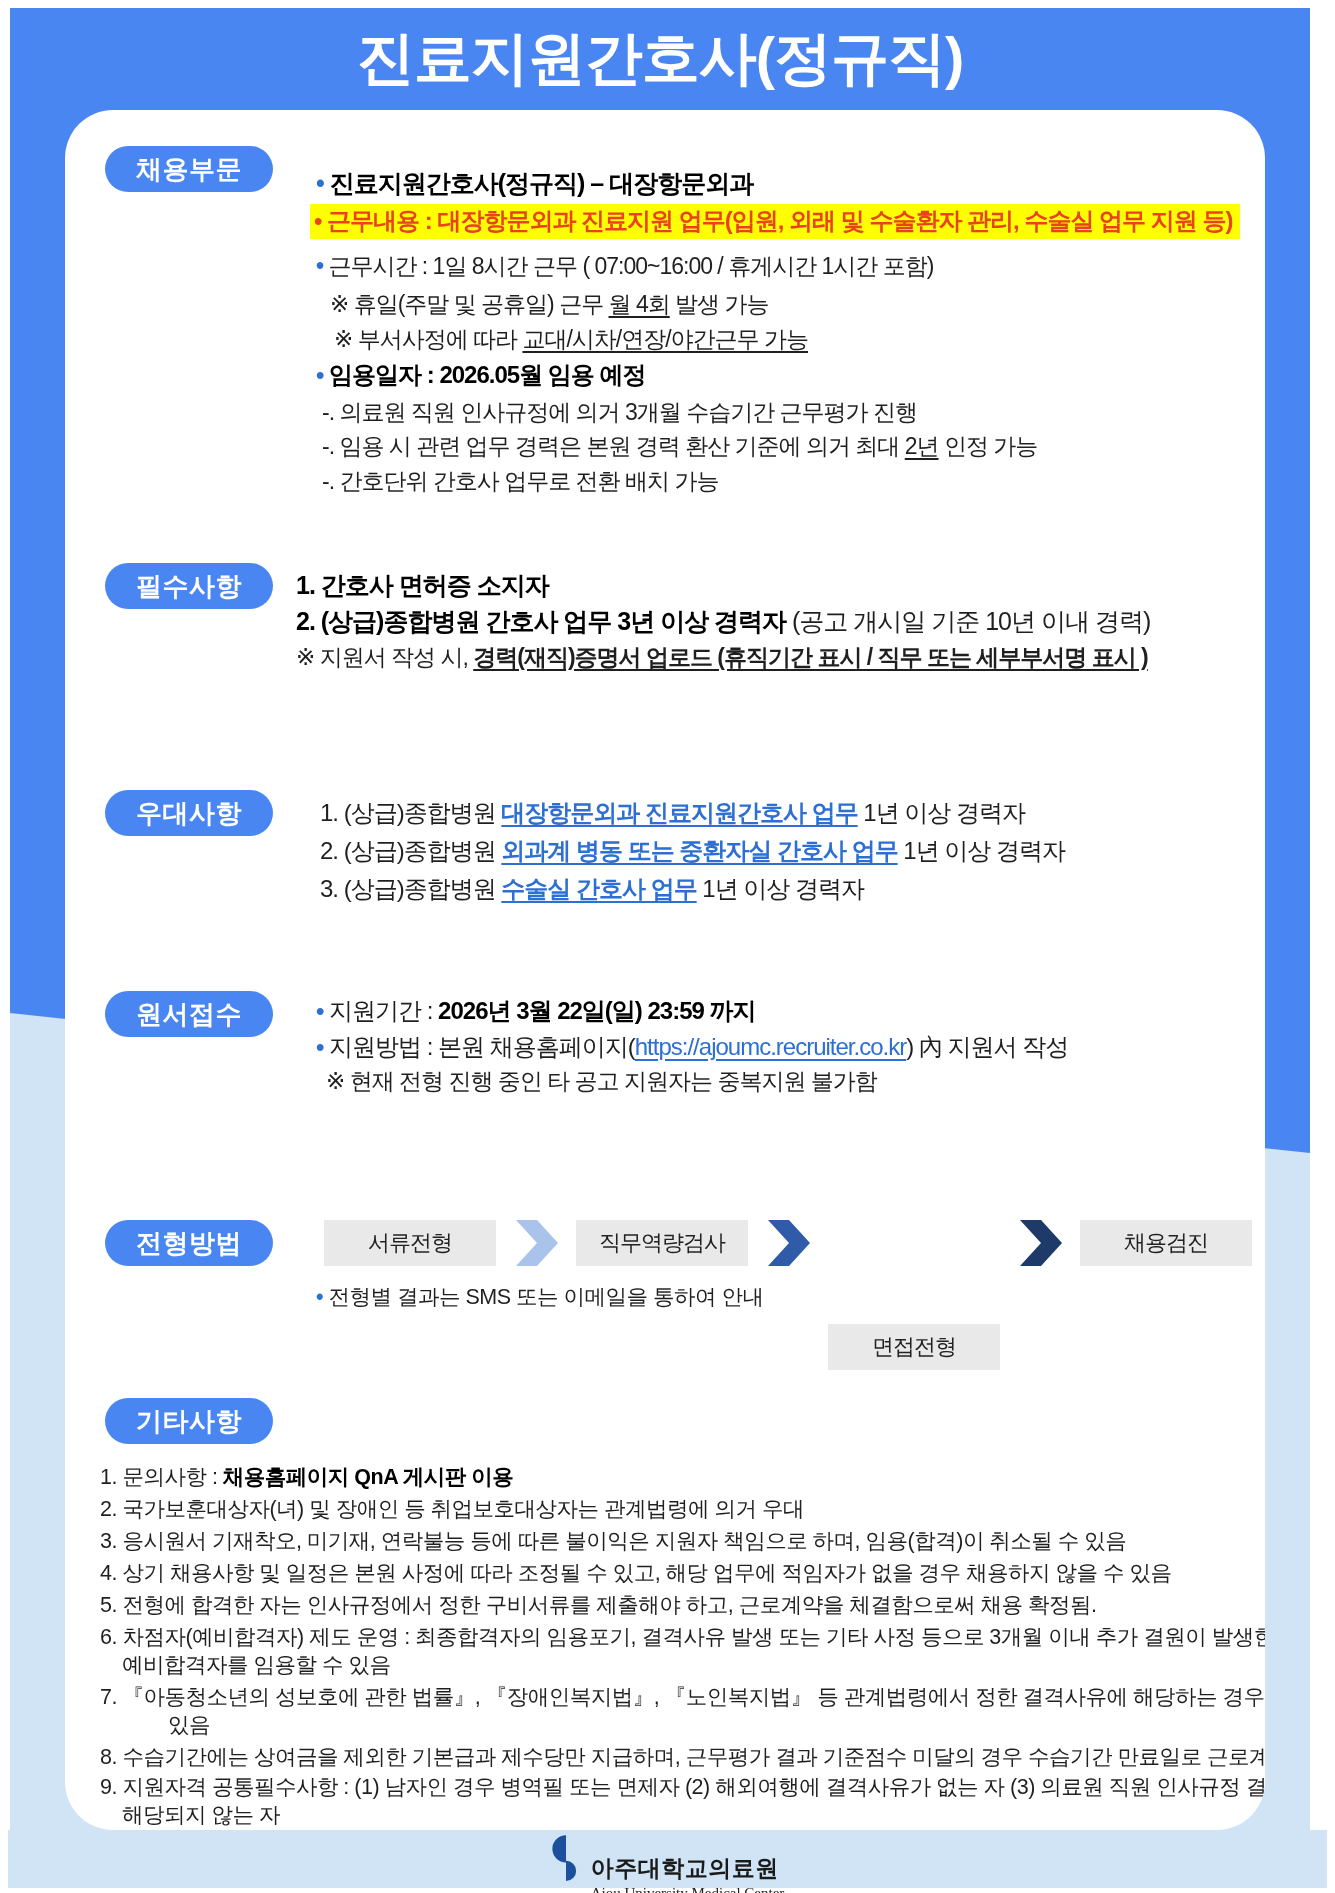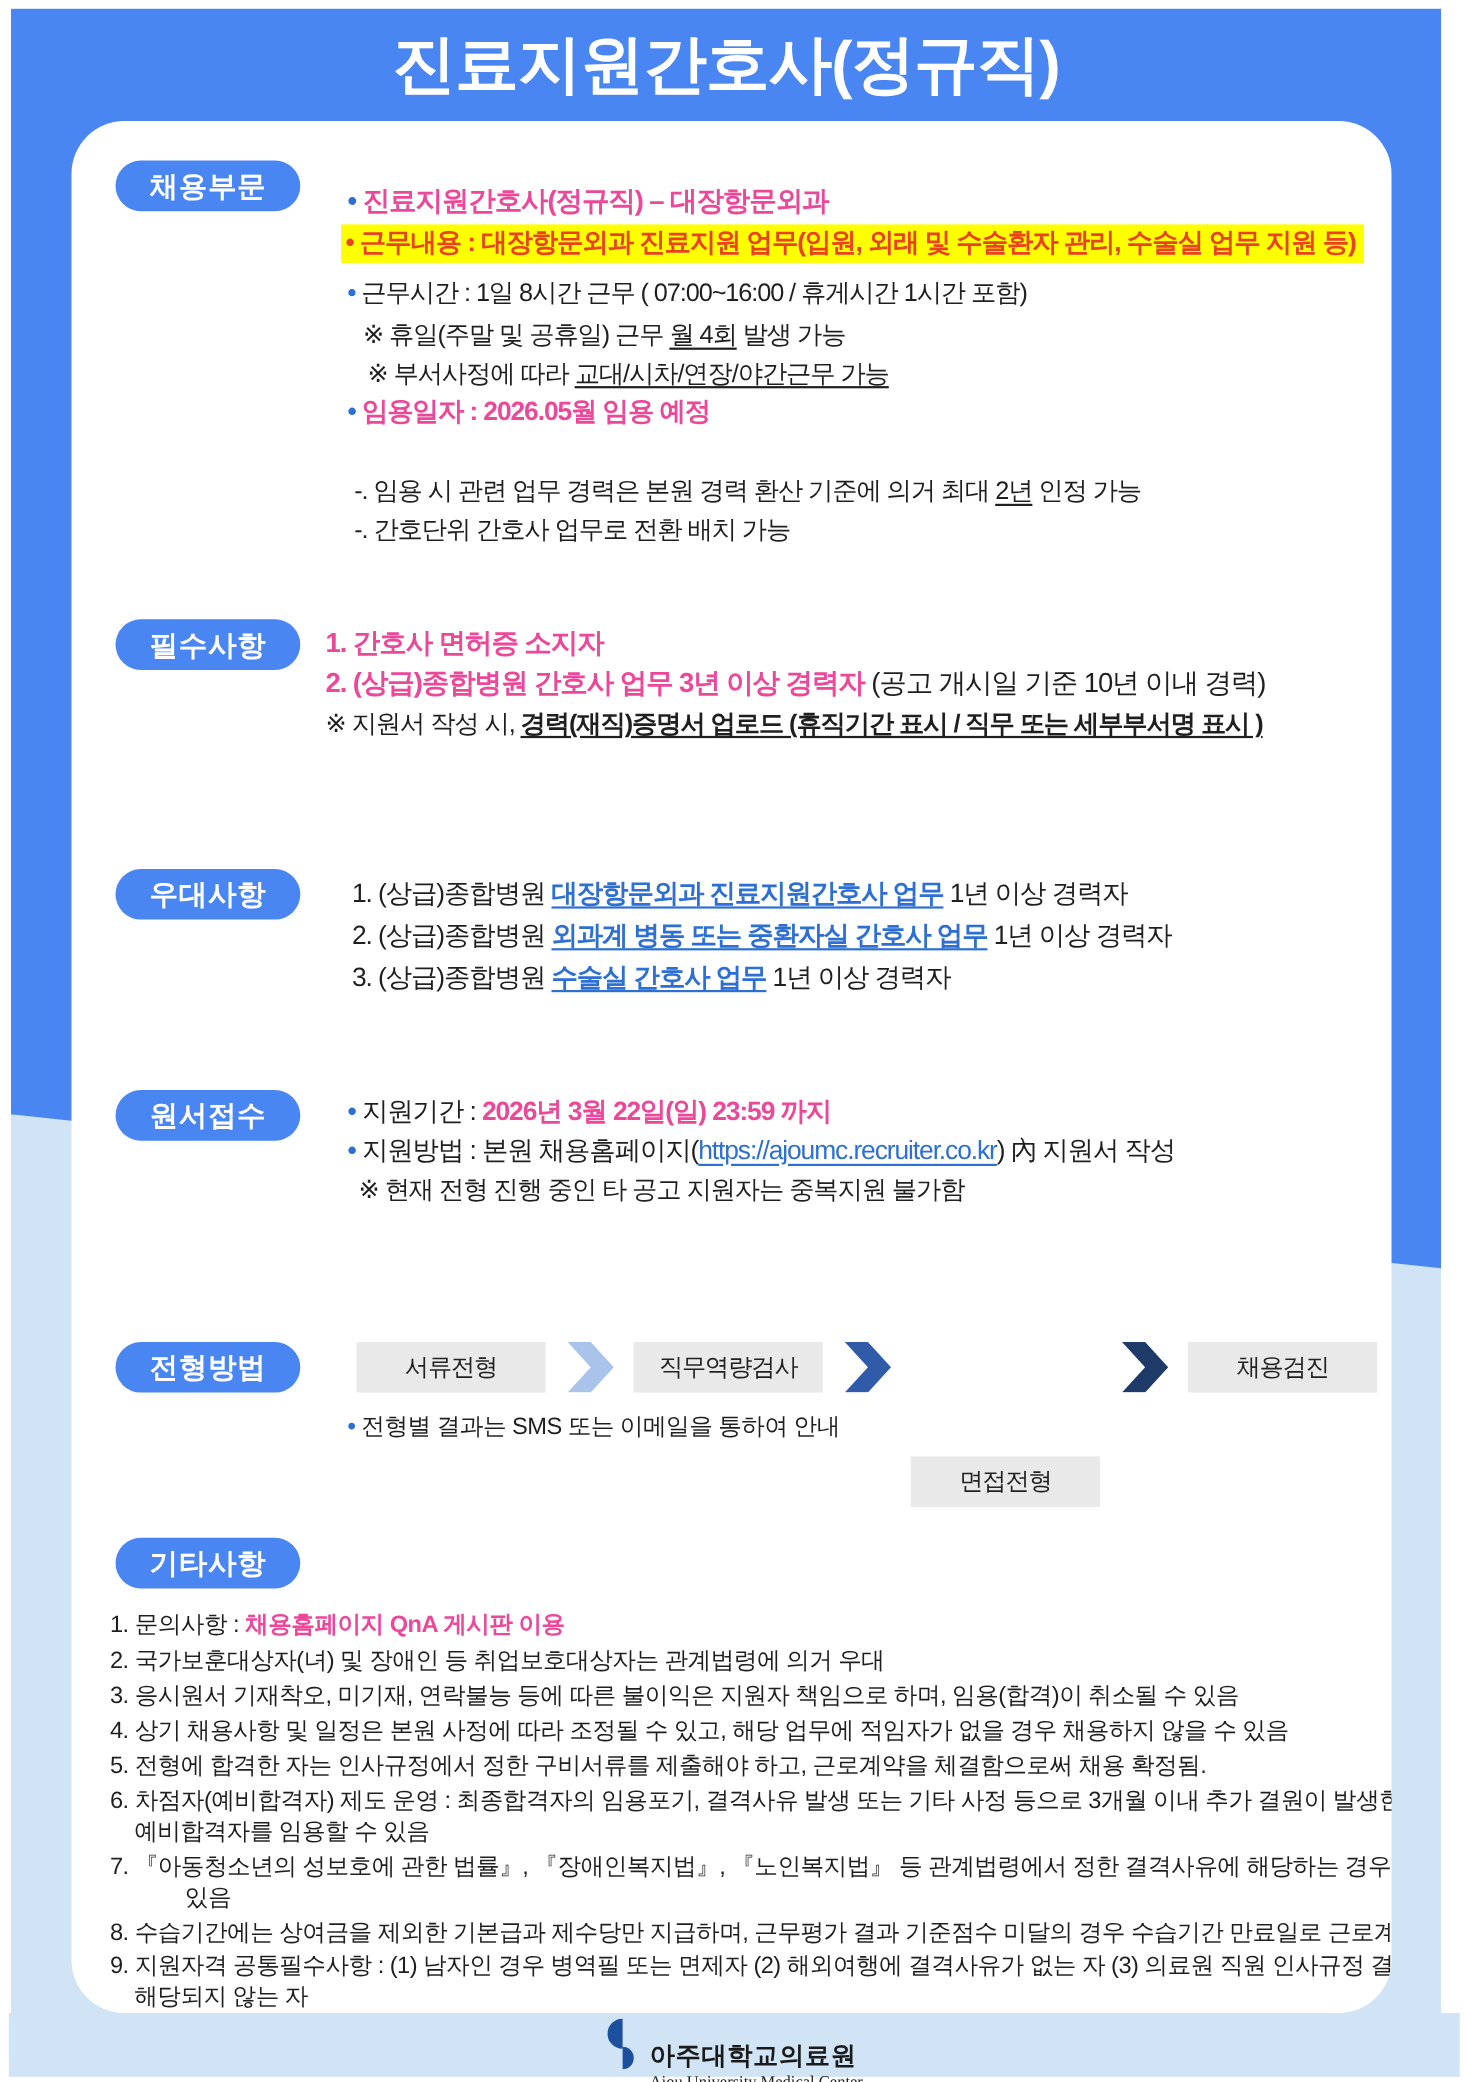--- a/index.html
+++ b/index.html
@@ -16,21 +16,21 @@
   .card{position:absolute;left:65px;top:110px;width:1200px;height:1720px;background:#ffffff;
         border-radius:48px;overflow:hidden;}
   
   .badge{position:absolute;left:40px;width:168px;height:46px;border-radius:23px;background:#4a86f2;
          color:#fff;display:flex;align-items:center;justify-content:center;
          font-size:26px;font-weight:bold;letter-spacing:0.5px;}
   
   .line{position:absolute;white-space:nowrap;font-size:23px;color:#1f1f1f;letter-spacing:-1px;line-height:1.25;} .t25{font-size:25px;} .t24{font-size:24px;} .t21{font-size:21.5px;letter-spacing:-0.5px;}
   .s-n{}
   .s-bb{color:#2d6fd2;font-weight:bold;}
-  .s-blue-b{color:#ec4899;font-weight:bold;}
+  .s-blue-b{color:#000000;font-weight:bold;}
   .s-blue-bu{color:#2d6fd2;font-weight:bold;text-decoration:underline;text-underline-offset:4px;}
   .s-link{color:#2d6fd2;text-decoration:underline;text-underline-offset:4px;cursor:pointer;}
   .s-u{text-decoration:underline;text-underline-offset:4px;}
   .s-bu{font-weight:bold;text-decoration:underline;text-underline-offset:4px;}
   .s-hl{background:#ffff00;color:#e8431d;font-weight:bold;padding:3px 8px 5px 4px;}
   
   .pbox{position:absolute;width:172px;height:46px;background:#e9e9e9;display:flex;align-items:center;
         justify-content:center;font-size:22px;color:#222;letter-spacing:-1px;}
   .chev{position:absolute;width:42px;height:46px;
         clip-path:polygon(0 0,50% 0,100% 50%,50% 100%,0 100%,50% 50%);}
@@ -56,20 +56,21 @@
   <div class="card" id="card">
       <div class="badge" style="top: 36px;">
         <span>채용부문</span>
       </div>
       <div class="line t25" style="left: 251px; top: 58px;"><span class="s-bb">• </span><span class="s-blue-b">진료지원간호사(정규직) – 대장항문외과</span></div>
       <div class="line t24" style="left: 245px; top: 96px;"><span class="s-hl">• 근무내용 :  대장항문외과 진료지원 업무(입원, 외래 및 수술환자 관리, 수술실 업무 지원 등)</span></div>
       <div class="line " style="left: 251px; top: 142px;"><span class="s-bb">• </span><span class="s-n">근무시간 : 1일 8시간 근무 ( 07:00~16:00 /  휴게시간 1시간 포함)</span></div>
       <div class="line " style="left: 265px; top: 180px;"><span class="s-n">※ 휴일(주말 및 공휴일) 근무 </span><span class="s-u">월 4회</span><span class="s-n"> 발생 가능</span></div>
       <div class="line " style="left: 269px; top: 215px;"><span class="s-n">※  부서사정에 따라 </span><span class="s-u">교대/시차/연장/야간근무 가능</span></div>
       <div class="line t24" style="left: 251px; top: 250px;"><span class="s-bb">• </span><span class="s-blue-b">임용일자 : 2026.05월 임용  예정</span></div>
+      <div class="line " style="left: 257px; top: 288px;"><span class="s-n">-. 의료원 직원 인사규정에 의거 3개월 수습기간 근무평가 진행</span></div>
       <div class="line " style="left: 257px; top: 322px;"><span class="s-n">-. 임용 시 관련 업무 경력은 본원 경력 환산 기준에 의거 최대 </span><span class="s-u">2년</span><span class="s-n"> 인정 가능</span></div>
       <div class="line " style="left: 257px; top: 357px;"><span class="s-n">-. 간호단위 간호사 업무로 전환 배치 가능</span></div>
       <div class="badge" style="top: 453px;">
         <span>필수사항</span>
       </div>
       <div class="line t25" style="left: 231px; top: 460px;"><span class="s-blue-b">1. 간호사 면허증 소지자</span></div>
       <div class="line t25" style="left: 231px; top: 496px;"><span class="s-blue-b">2. (상급)종합병원 간호사 업무 3년 이상 경력자</span><span class="s-n"> (공고 개시일 기준 10년 이내 경력)</span></div>
       <div class="line " style="left: 231px; top: 533px;"><span class="s-n">※ 지원서 작성 시, </span><span class="s-bu">경력(재직)증명서 업로드 (휴직기간 표시 / 직무 또는 세부부서명 표시 )</span></div>
       <div class="badge" style="top: 680px;">
         <span>우대사항</span>

